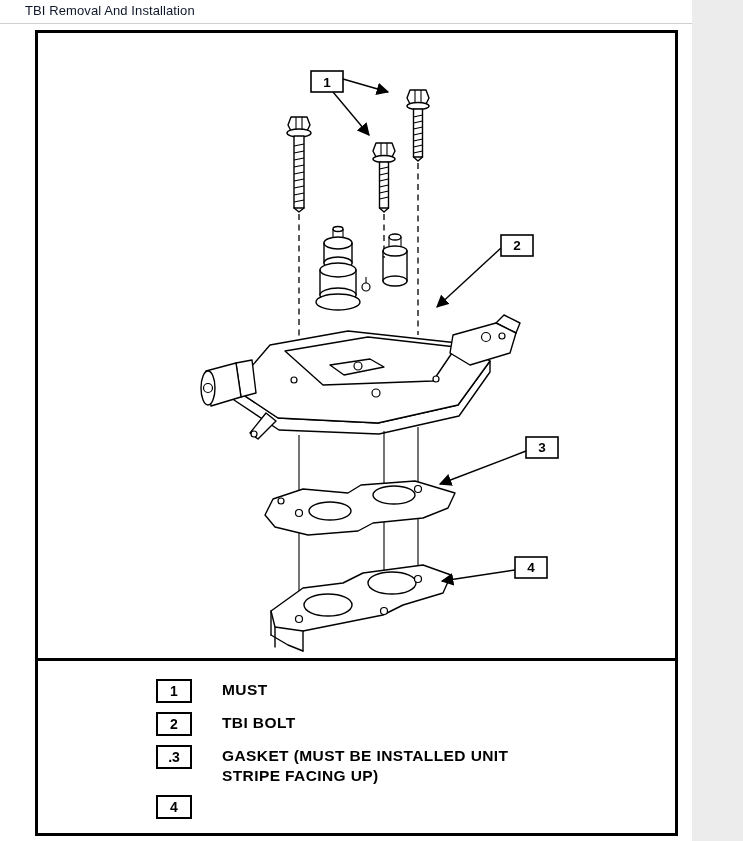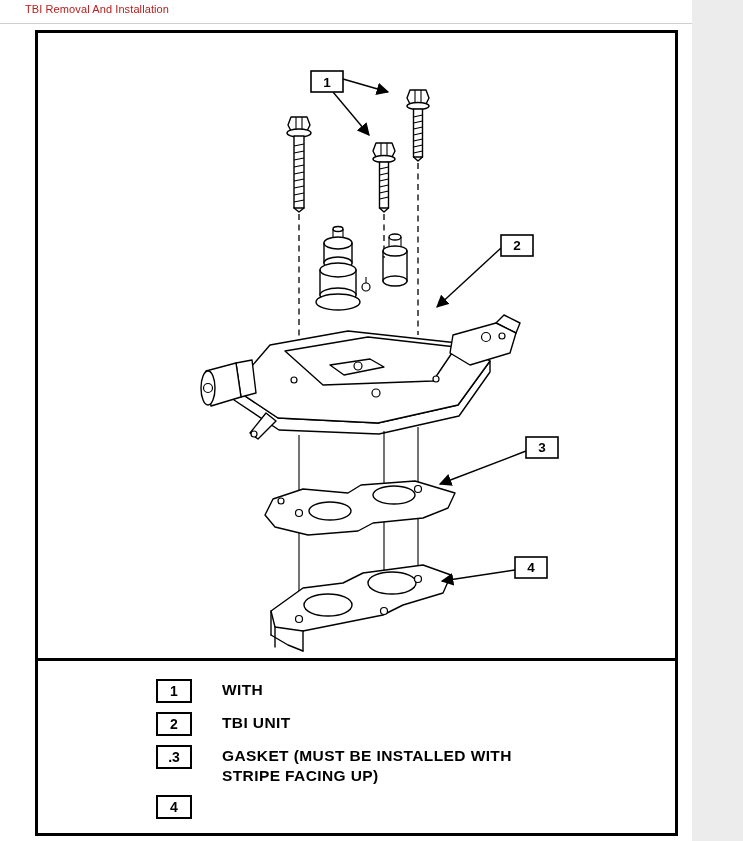--- a/index.html
+++ b/index.html
@@ -10,21 +10,21 @@
     position:relative;
     overflow:hidden;
   }
   .page {
     position:absolute; left:0; top:0;
     width:692px; height:841px;
     background:#ffffff;
   }
   .title {
     position:absolute; left:25px; top:3px;
-    font-size:11px; color:#b91c1c; letter-spacing:0.1px;
+    font-size:13px; color:#0f172a; letter-spacing:0.1px;
   }
   .title-rule {
     position:absolute; left:0; top:23px;
     width:692px; height:1px; background:#cfcfcf;
   }
   .frame {
     position:absolute; left:35px; top:30px;
     width:643px; height:806px;
     border:3px solid #000;
     box-sizing:border-box;
@@ -235,29 +235,29 @@
         <rect class="callout-box" x="477" y="524" width="32" height="21"></rect>
         <text class="callout-num" x="493" y="539">4</text>
       </g>
     </svg>
 
     <div class="divider"></div>
 
     <div class="legend">
       <div class="legend-row">
         <span class="badge">1</span>
-        <span class="legend-label">WITH</span>
+        <span class="legend-label">MUST</span>
       </div>
       <div class="legend-row">
         <span class="badge">2</span>
-        <span class="legend-label">TBI UNIT</span>
+        <span class="legend-label">TBI BOLT</span>
       </div>
       <div class="legend-row">
         <span class="badge">.3</span>
-        <span class="legend-label">GASKET (MUST BE INSTALLED WITH STRIPE FACING UP)</span>
+        <span class="legend-label">GASKET (MUST BE INSTALLED UNIT STRIPE FACING UP)</span>
       </div>
       <div class="legend-row">
         <span class="badge">4</span>
       </div>
     </div>
 
   </div>
 </div>
 
 </body></html>

